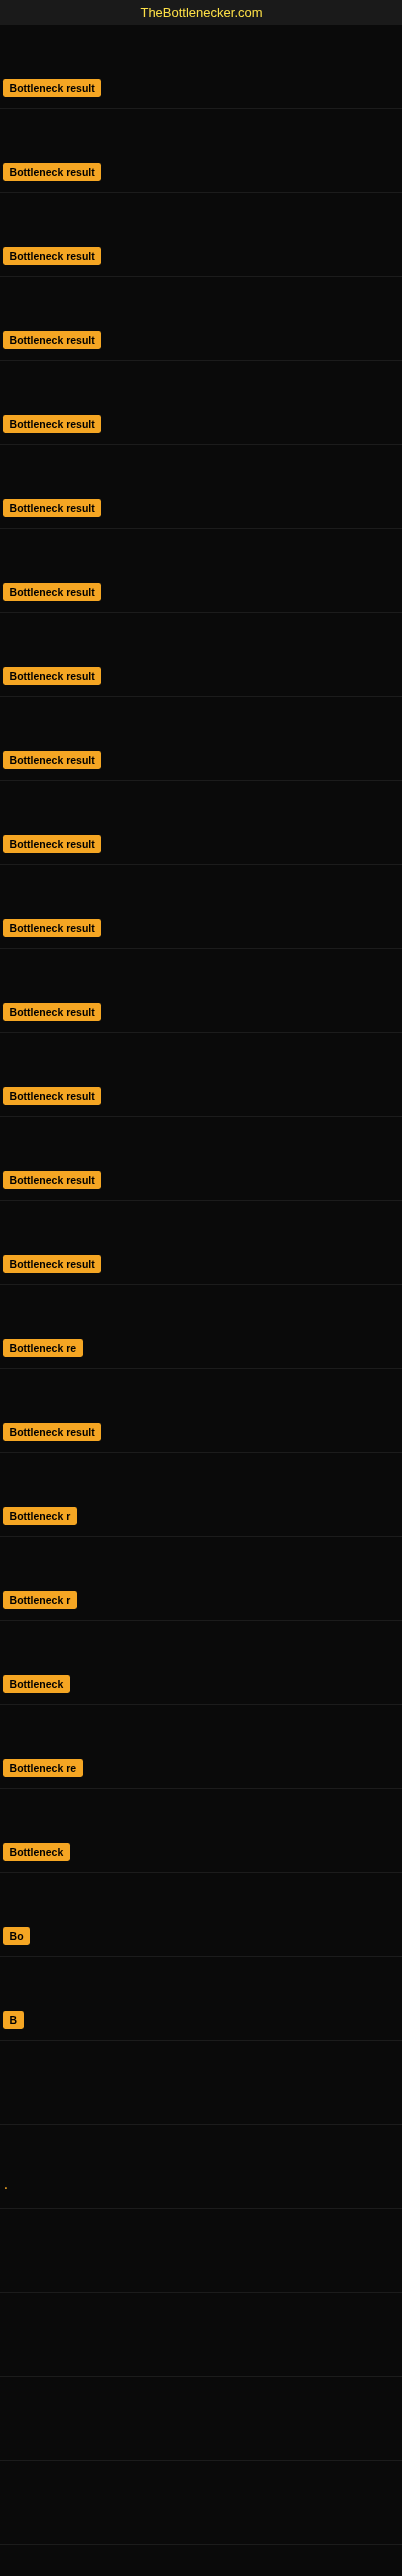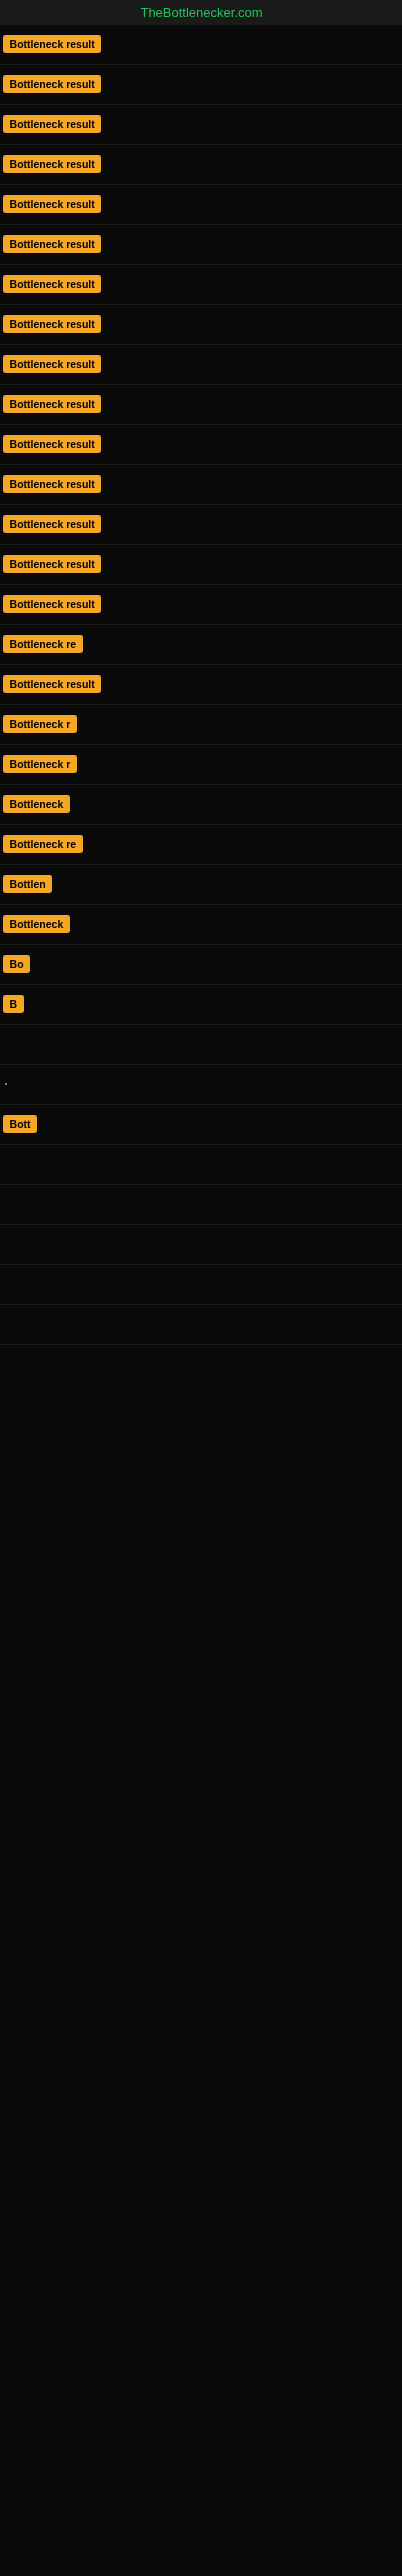--- a/index.html
+++ b/index.html
@@ -11,21 +11,21 @@
     body {
       width: 403px;
       min-height: 2576px;
       background-color: #0a0a0a;
       font-family: Arial, sans-serif;
       position: relative;
     }
 
     .site-title {
       text-align: center;
-      color: #22c55e;
+      color: #fde047;
       font-size: 13px;
       padding: 4.8px 0;
       background-color: #1a1a1a;
     }
 
     .bottleneck-badge {
       display: inline-block;
       background-color: #f5a623;
       color: #000;
       font-size: 10.5px;
@@ -35,20 +35,21 @@
       white-space: nowrap;
       overflow: hidden;
     }
 
     .row {
       padding: 8px 3.2px;
       border-bottom: 0.8px solid #1c1c1c;
       min-height: 40px;
       display: flex;
       align-items: center;
+      margin-top: 44px;
     }
   </style>
 </head>
 <body>
 
 <div>
   <div class="site-title">TheBottlenecker.com</div>
 </div>
 
 <div id="rows-container">
@@ -109,37 +110,31 @@
     <div class="row">
       <span class="bottleneck-badge" style="max-width: 89px;">Bottleneck r</span>
     </div>
     <div class="row">
       <span class="bottleneck-badge" style="max-width: 81px;">Bottleneck</span>
     </div>
     <div class="row">
       <span class="bottleneck-badge" style="max-width: 93px;">Bottleneck re</span>
     </div>
     <div class="row">
-      <span class="bottleneck-badge" style="max-width: 64px;">Bottlen</span>
-    </div>
-    <div class="row">
       <span class="bottleneck-badge" style="max-width: 76px;">Bottleneck</span>
     </div>
     <div class="row">
       <span class="bottleneck-badge" style="max-width: 32px; text-align: right;">Bo</span>
     </div>
     <div class="row">
       <span class="bottleneck-badge" style="max-width: 22.5px;">B</span>
     </div>
     <div class="row"></div>
     <div class="row">
       <span style="color: rgb(245, 166, 35); font-size: 16px;">·</span>
     </div>
-    <div class="row">
-      <span class="bottleneck-badge" style="max-width: 40px;">Bott</span>
-    </div>
     <div class="row"></div>
     <div class="row"></div>
     <div class="row"></div>
     <div class="row"></div>
     <div class="row"></div>
   </div>
 
 
 </body></html>

